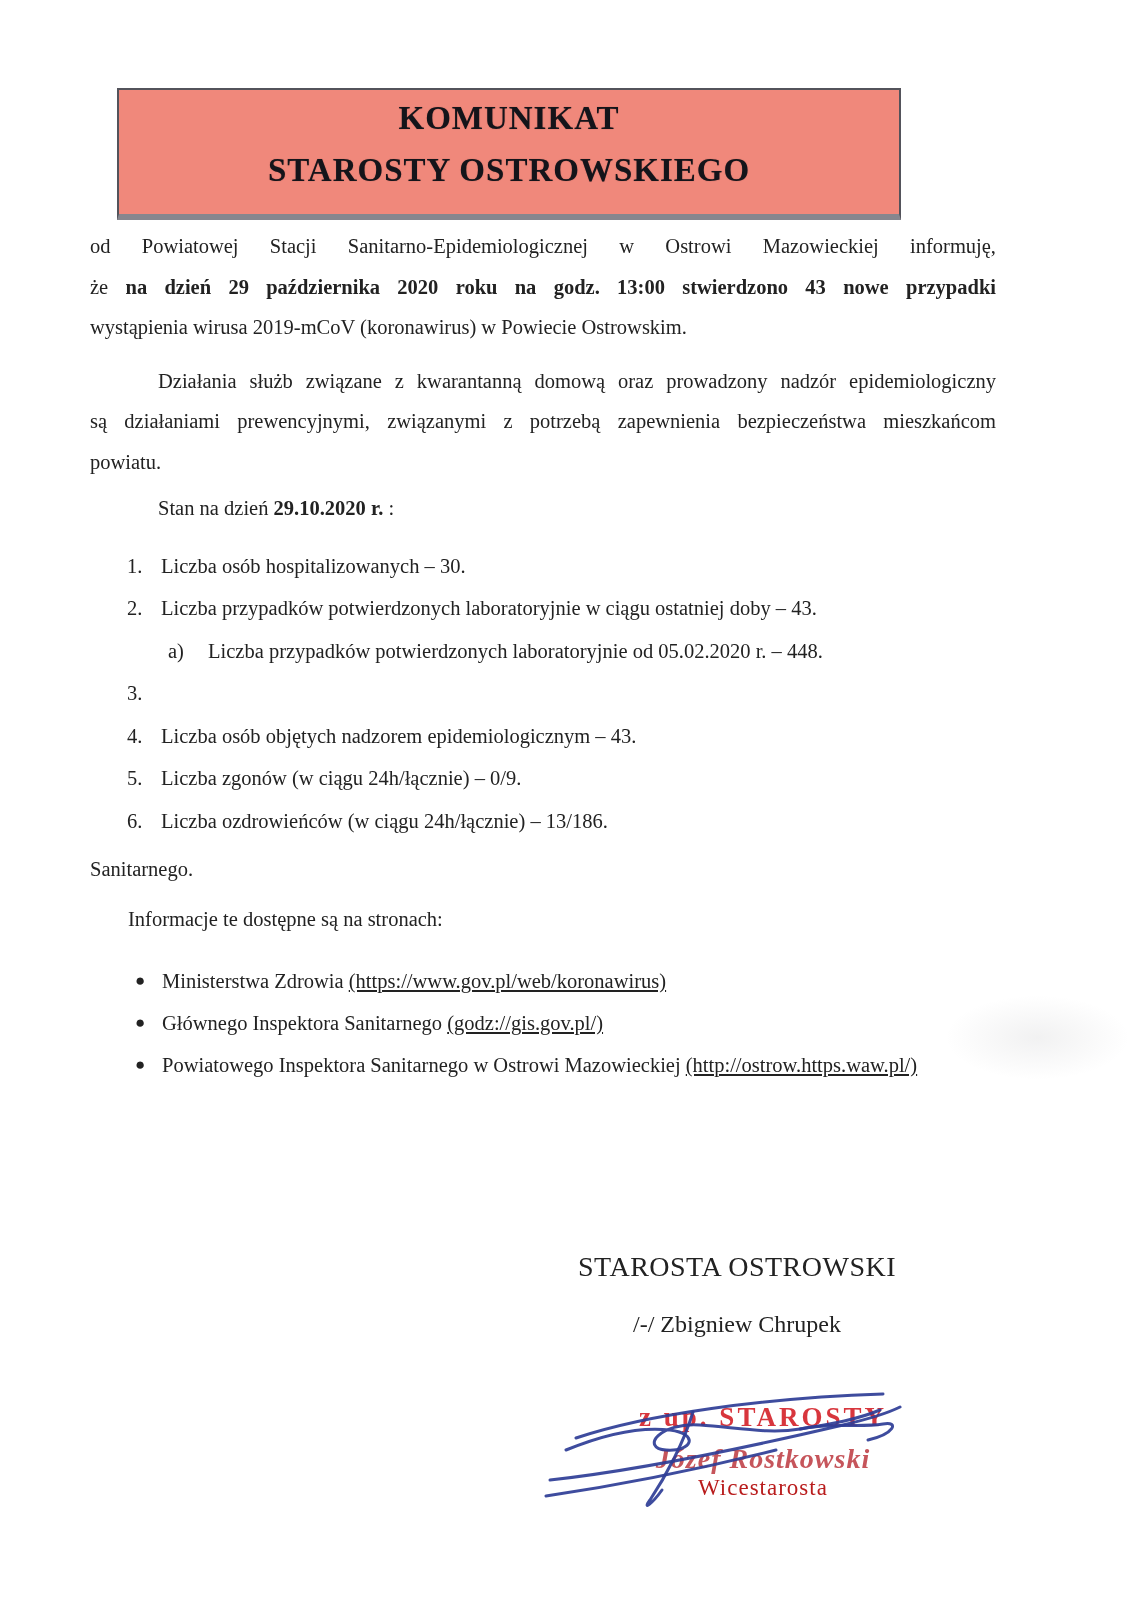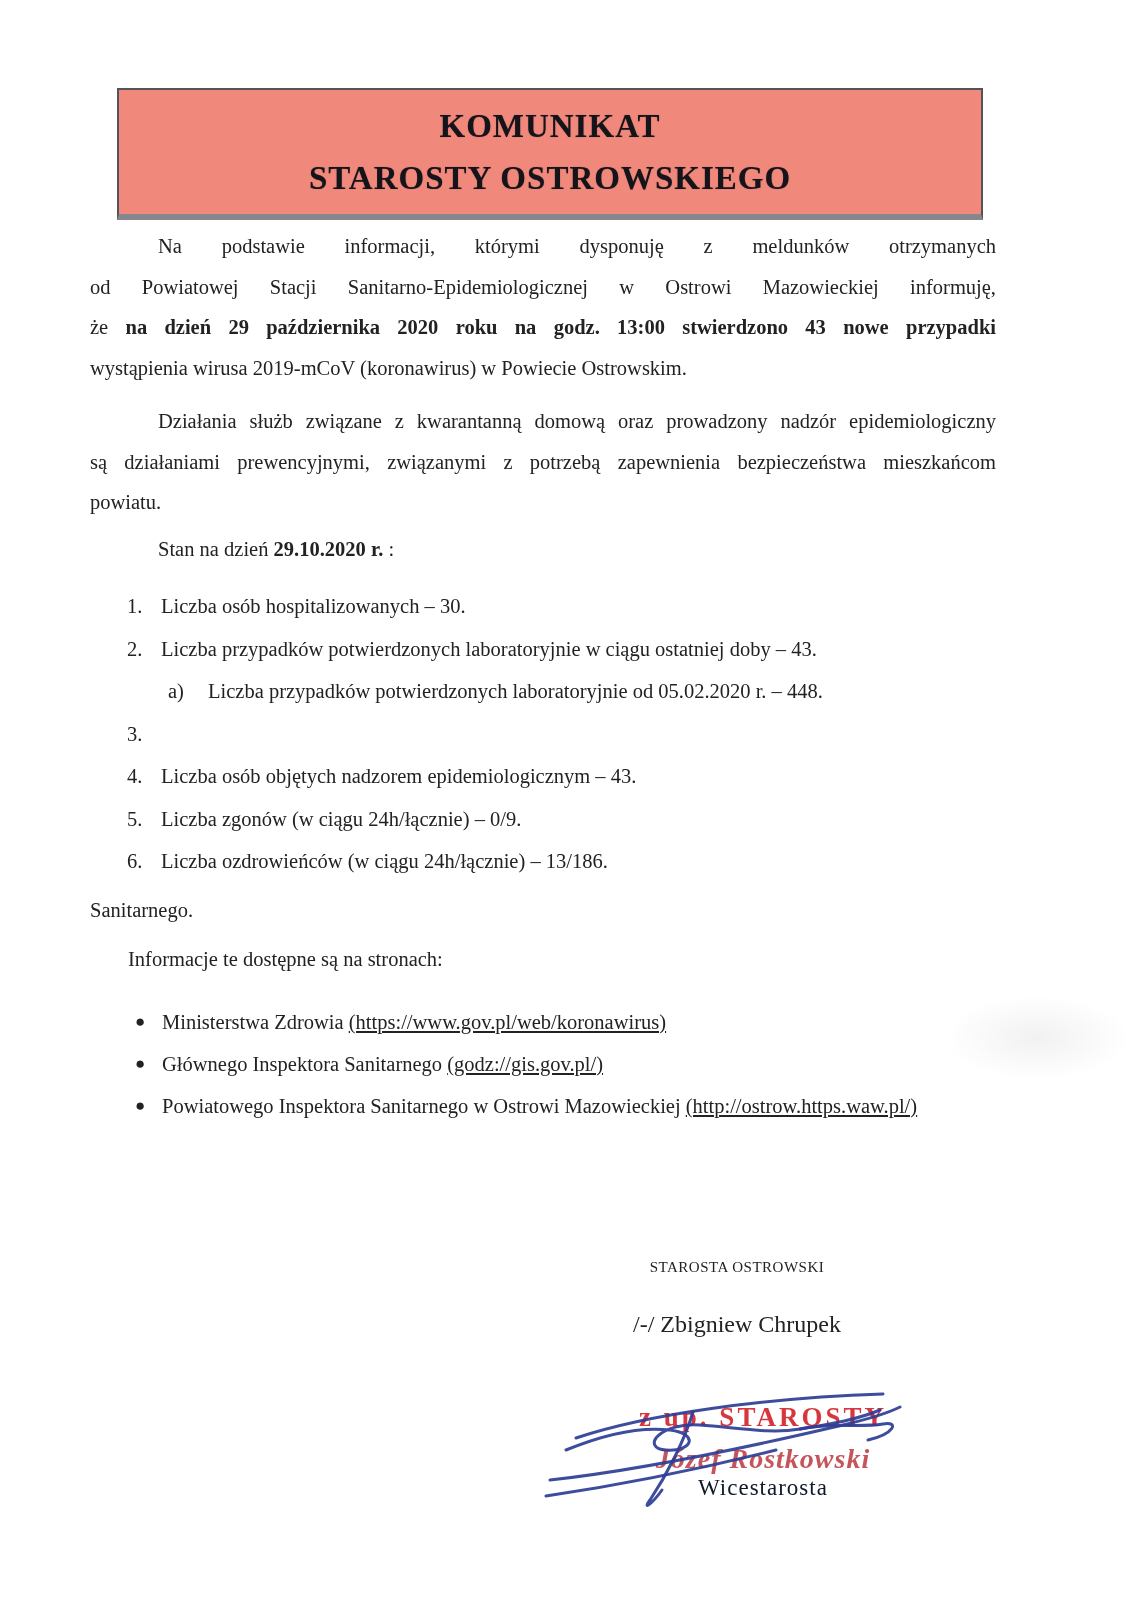--- a/index.html
+++ b/index.html
@@ -2,24 +2,24 @@
 <html><head>
 <meta charset="utf-8">
 <style>
   html,body{margin:0;padding:0;background:#ffffff;}
   .page{
     position:relative;width:1132px;height:1600px;background:#ffffff;
     font-family:"Liberation Serif", serif;color:#222;overflow:hidden;
   }
   
   .header-box{
-    position:absolute;left:117px;top:88px;width:866px;height:132px;
+    position:absolute;left:117px;top:88px;width:784px;height:132px;
     box-sizing:border-box;background:#f0887b;
     border:2px solid #53535b;border-bottom:6px solid #86868e;
-    text-align:center;padding-top:10px;
+    text-align:center;padding-top:2px;
   }
   .header-line{
     font-size:33px;font-weight:bold;line-height:52px;color:#14141a;
     letter-spacing:1px;text-shadow:0 0 1px rgba(60,30,30,.45);
   }
   
   .content{position:absolute;left:90px;top:226px;width:906px;font-size:20.5px;}
   .tline{line-height:40.5px;white-space:nowrap;}
   .jl{text-align:justify;text-align-last:justify;text-justify:inter-word;white-space:normal;}
   .ind68{text-indent:68px;}
@@ -35,47 +35,46 @@
   .stat-row.sub .num{width:40px;}
   
   .reminder{margin-top:7px;}
   .src-head{margin-top:9px;}
   .sources{margin-top:21px;}
   .src-row{display:flex;line-height:42px;margin-left:45px;}
   .src-row .bullet{width:27px;flex:none;font-size:17px;}
   .link{text-decoration:underline;}
   
   .sig-block{position:absolute;left:537px;top:1254px;width:400px;text-align:center;}
-  .sig-title{font-size:15px;letter-spacing:.5px;line-height:26px;}
+  .sig-title{font-size:28px;letter-spacing:.5px;line-height:26px;}
   .sig-name{font-size:24px;line-height:26px;margin-top:31px;}
   
   .stamp{position:absolute;left:578px;top:1402px;width:370px;text-align:center;}
   .stamp-l1{font-weight:bold;font-size:27px;line-height:30px;letter-spacing:3px;color:#d5262d;opacity:.92;}
   .stamp-l2{font-style:italic;font-weight:bold;font-size:28px;line-height:29px;margin-top:12px;color:#c6555b;letter-spacing:1px;}
-  .stamp-l3{font-size:23px;line-height:23px;margin-top:3px;color:#0f172a;letter-spacing:1px;}
+  .stamp-l3{font-size:23px;line-height:23px;margin-top:3px;color:#b91c1c;letter-spacing:1px;}
   .autograph{position:absolute;left:-40px;top:-22px;width:390px;height:134px;pointer-events:none;}
   .autograph path{fill:none;stroke:#2e3d96;stroke-width:3;stroke-linecap:round;opacity:.92;}
   
   .smudge{position:absolute;left:945px;top:995px;width:185px;height:85px;
     background:radial-gradient(ellipse at center, rgba(120,120,125,.10), rgba(120,120,125,0) 70%);}
 </style>
 </head>
 <body>
 
 <div class="page">
 
   <div class="header-box">
     <div class="header-line">KOMUNIKAT</div>
     <div class="header-line">STAROSTY OSTROWSKIEGO</div>
   </div>
 
   <div class="content">
 
     <div>
-      <div class="tline jl ind68">Na podstawie informacji, którymi dysponuję z meldunków otrzymanych</div>
       <div class="tline jl">od Powiatowej Stacji Sanitarno-Epidemiologicznej w Ostrowi Mazowieckiej informuję,</div>
       <div class="tline jl"><span>że </span><span class="b">na dzień 29 października 2020 roku na godz. 13:00 stwierdzono 43 nowe przypadki</span></div>
       <div class="tline">wystąpienia wirusa 2019-mCoV (koronawirus) w Powiecie Ostrowskim.</div>
     </div>
 
     <div class="para2">
       <div class="tline jl ind68">Działania służb związane z kwarantanną domową oraz prowadzony nadzór epidemiologiczny</div>
       <div class="tline jl">są działaniami prewencyjnymi, związanymi z potrzebą zapewnienia bezpieczeństwa mieszkańcom</div>
       <div class="tline">powiatu.</div>
     </div>

